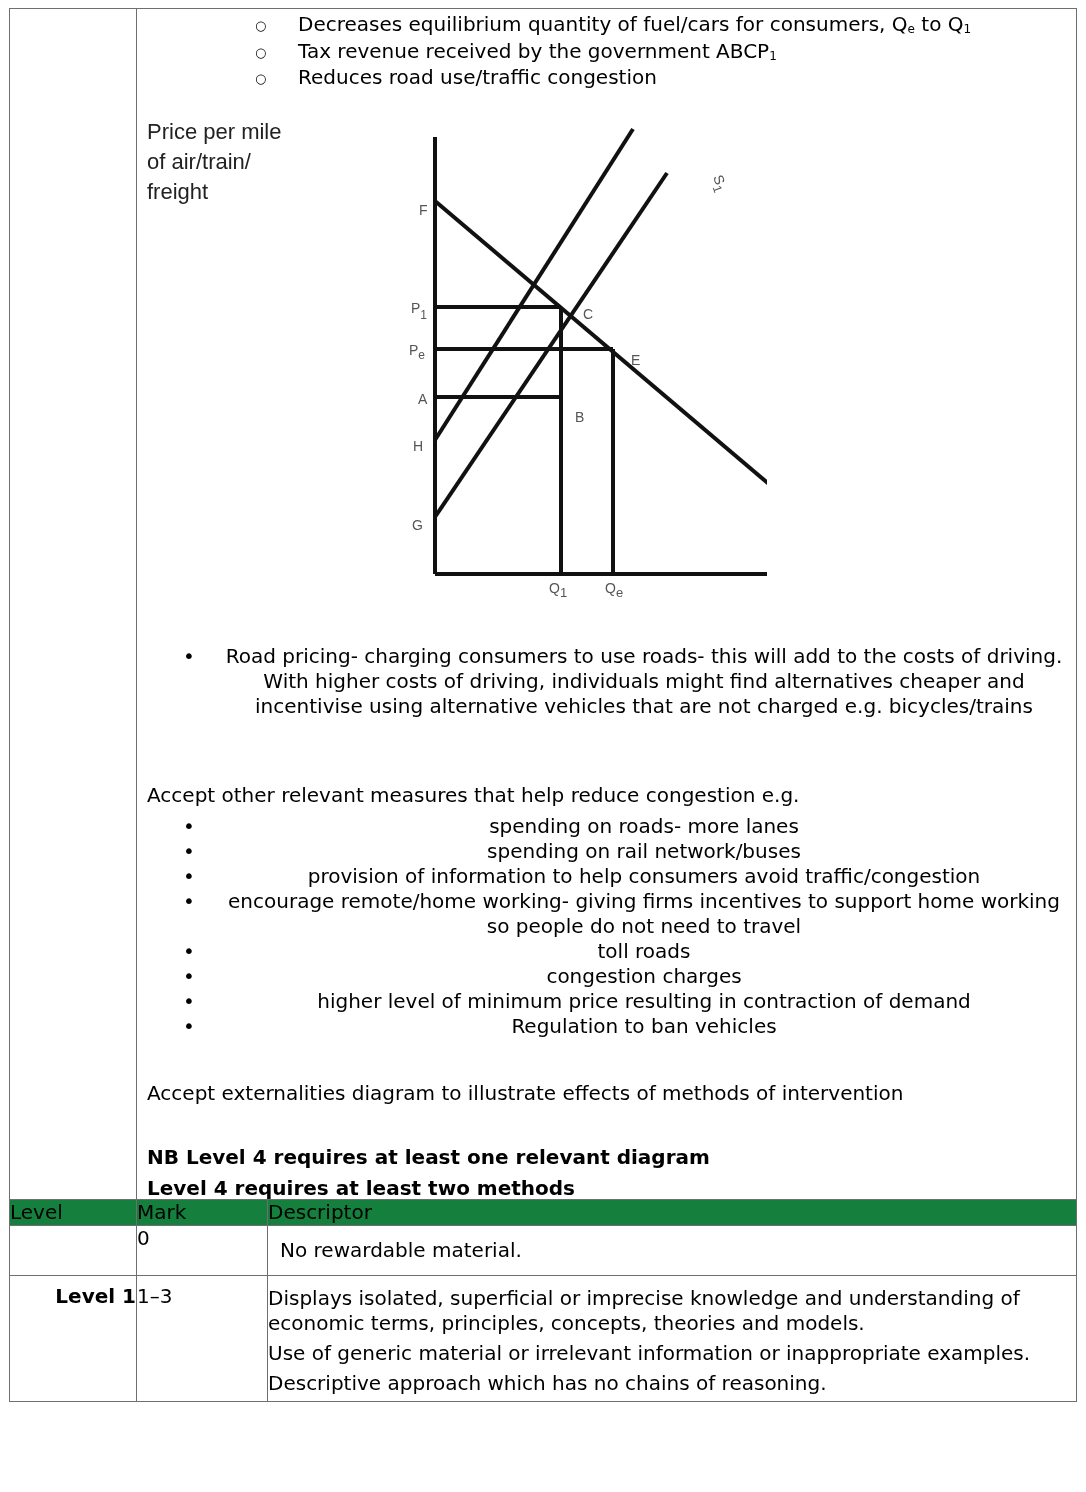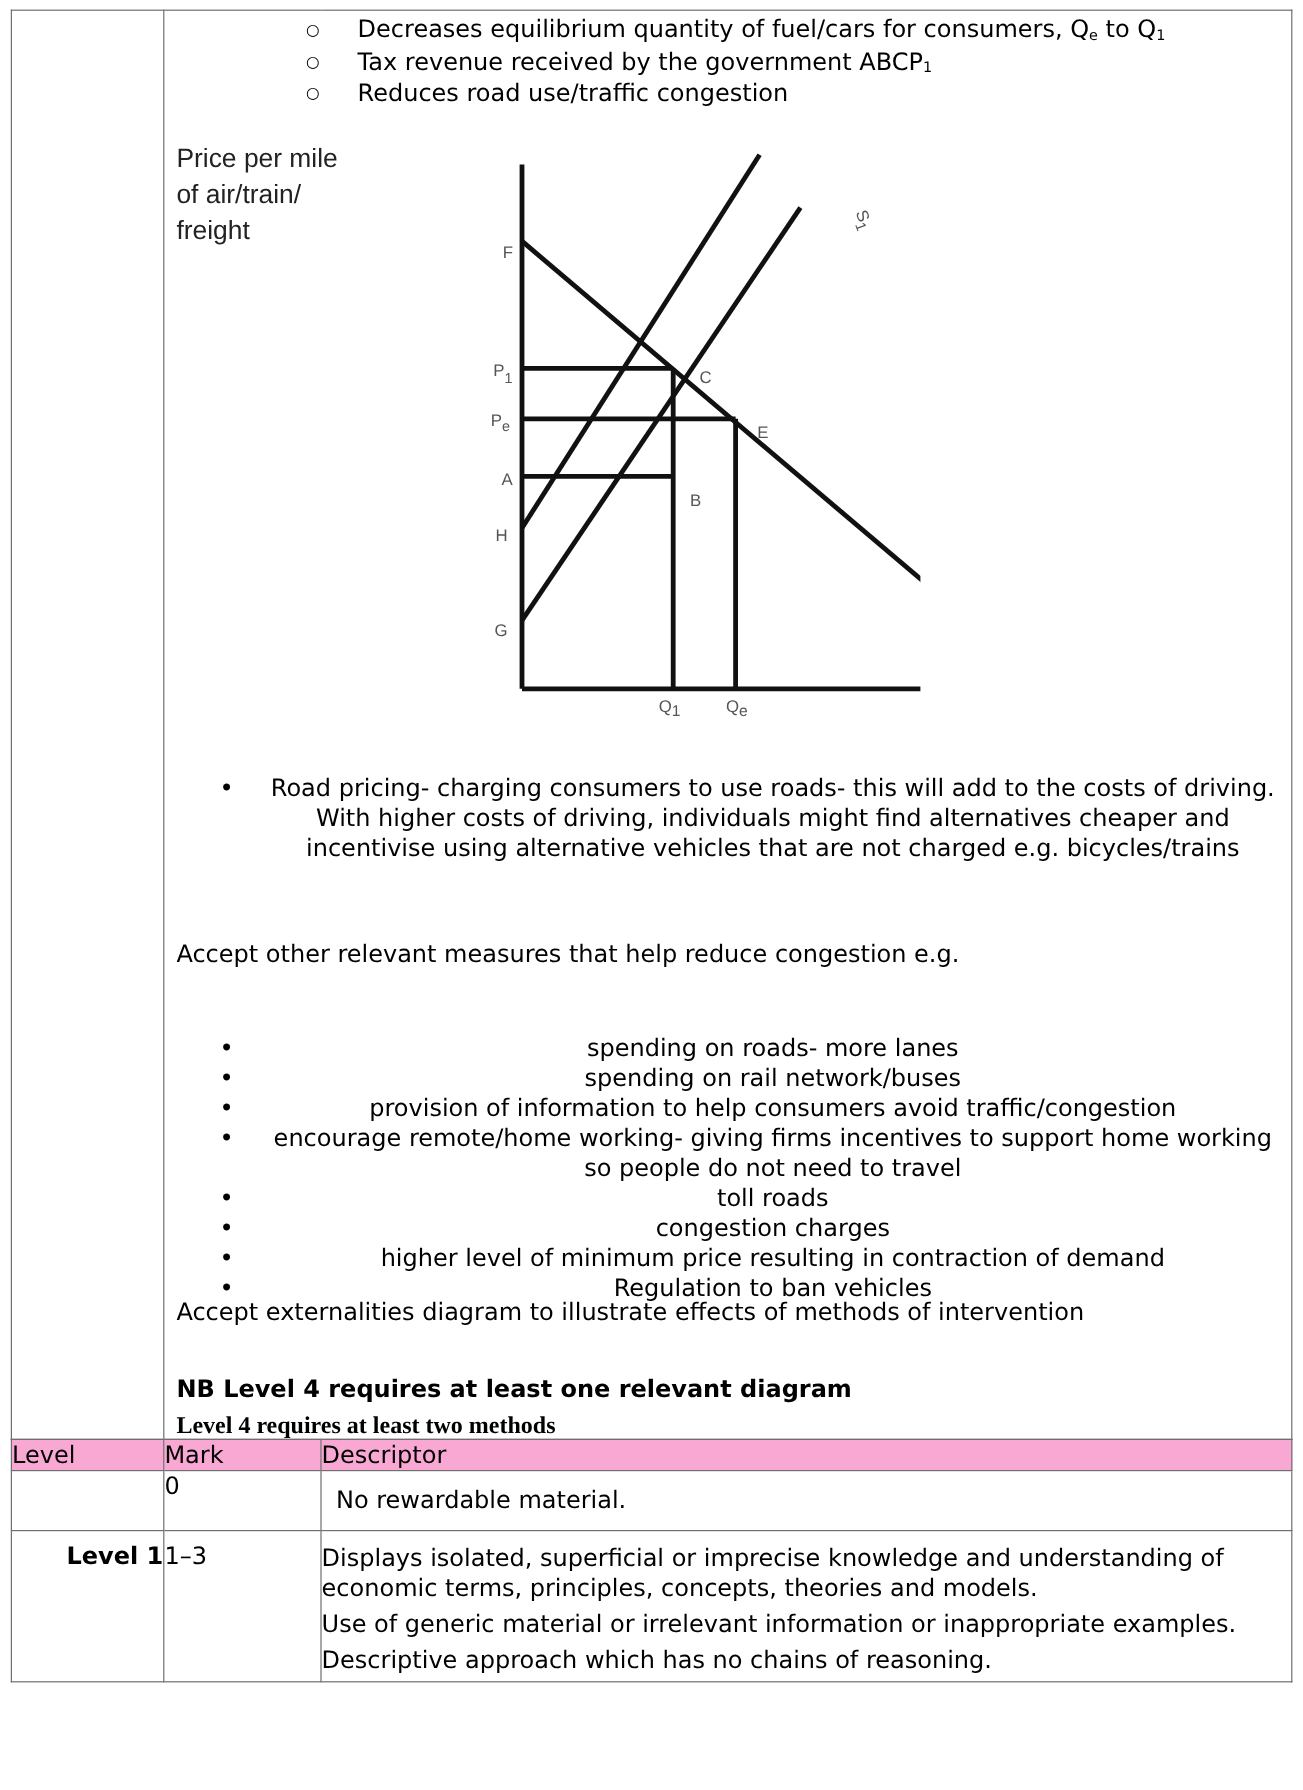--- a/index.html
+++ b/index.html
@@ -14,21 +14,21 @@
   .sub-list li { position: relative; padding-left: 43px; height: 26.5px; }
   .sub-list li::before { content: "\25CB"; position: absolute; left: 0; top: 1px; font-size: 13px; }
   sub.s { font-size: 12px; vertical-align: -2px; line-height: 0; }
   .diagram { position: absolute; left: 10px; top: 108px; }
   .p { position: absolute; left: 10px; margin: 0; text-align: center; }
   .bullets { position: absolute; left: 46px; margin: 0; padding: 0; list-style: none; text-align: center; }
   .bullets li { position: relative; padding-left: 42px; }
   .bullets li::before { content: "\2022"; position: absolute; left: 0; top: 0; }
   .bold { font-weight: bold; }
   .rubric td { padding: 3px 8px 3px 10px; font-size: 20px; line-height: 25px; }
-  .rubric tr.hdr td { background: #f9a8d4; }
+  .rubric tr.hdr td { background: #15803d; }
   .lvl { font-weight: bold; text-align: right; }
   .desc p { margin: 0 0 5px 0; }
 </style>
 </head>
 <body>
 
 <div class="page">
   <table class="outer">
     <colgroup>
         <col class="col1">
@@ -82,35 +82,35 @@
               <text x="642" y="486" font-size="15">Quantity</text>
             </g>
           </svg>
 
           <ul class="bullets" style="top:635px; width:880px;">
             <li>Road pricing- charging consumers to use roads- this will add to the costs of driving. With higher costs of driving, individuals might find alternatives cheaper and incentivise using alternative vehicles that are not charged e.g. bicycles/trains</li>
           </ul>
 
           <p class="p" style="top:774px;">Accept other relevant measures that help reduce congestion e.g.</p>
 
-          <ul class="bullets" style="top:805px; width:880px;margin-top:47px;">
+          <ul class="bullets" style="top:805px; width:880px;">
             <li>spending on roads- more lanes</li>
             <li>spending on rail network/buses</li>
             <li>provision of information to help consumers avoid traffic/congestion</li>
             <li>encourage remote/home working- giving firms incentives to support home working so people do not need to travel</li>
             <li>toll roads</li>
             <li>congestion charges</li>
             <li>higher level of minimum price resulting in contraction of demand</li>
             <li>Regulation to ban  vehicles</li>
           </ul>
 
           <p class="p" style="top:1072px;">Accept externalities diagram to illustrate effects of methods of intervention</p>
 
           <p class="p bold" style="top:1136px;">NB Level 4 requires at least one relevant diagram</p>
-          <p class="p bold" style="top:1167px;font-family:Liberation Serif, serif;">Level 4 requires at least two methods</p>
+          <p class="p bold" style="top:1167px;">Level 4 requires at least two methods</p>
         </div>
       </td>
     </tr>
   </tbody>
     </table>
 
   <table class="outer rubric" style="margin-top:-1.5px;">
     <colgroup>
         <col style="width:127px">
         <col style="width:131px">

